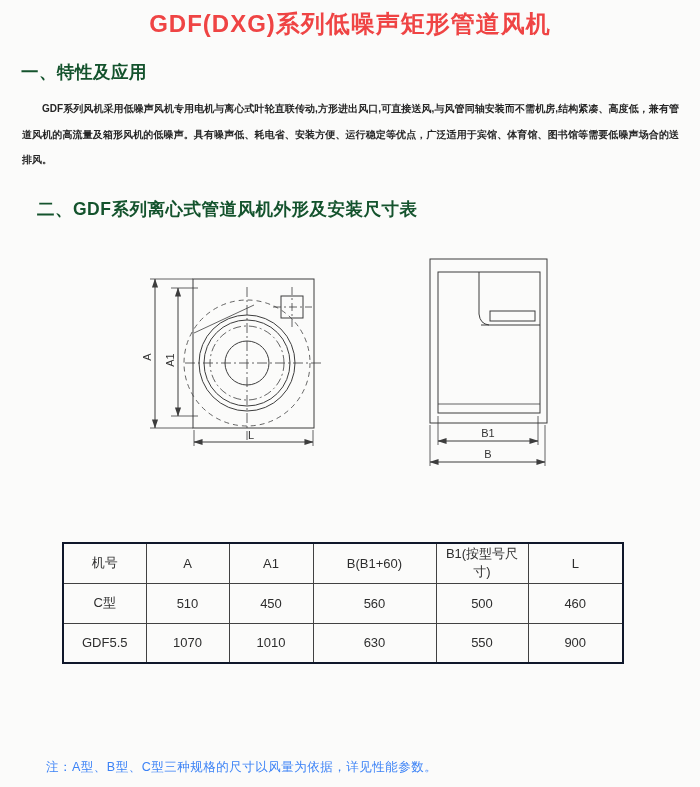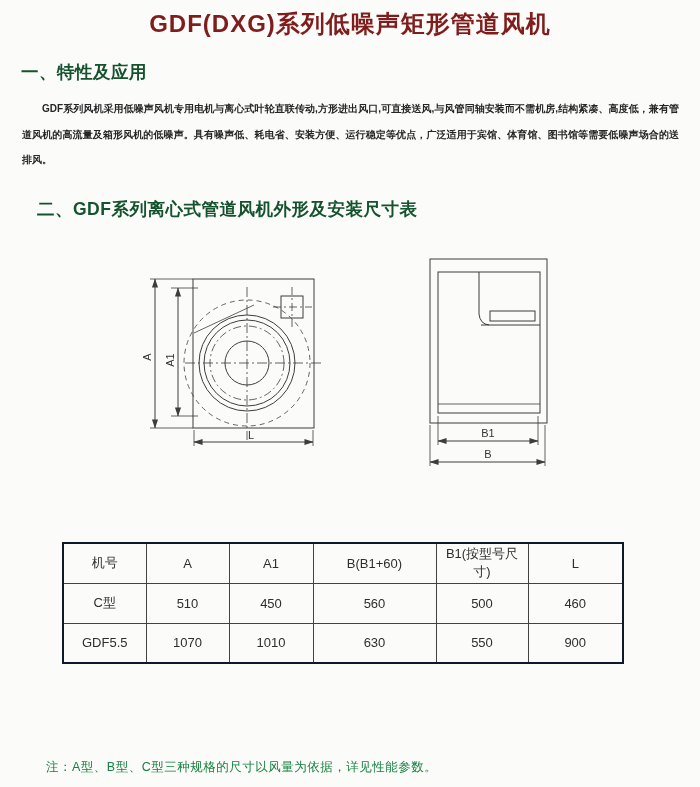--- a/index.html
+++ b/index.html
@@ -13,21 +13,21 @@
     font-family: "Liberation Sans", sans-serif;
     overflow: hidden;
   }
   .page-title {
     position: absolute;
     top: 8px; left: 0; width: 700px;
     text-align: center;
     font-size: 24px;
     font-weight: bold;
     letter-spacing: 1px;
-    color: #7f1d1d;
+    color: #ef4444;
   }
   .h-section {
     position: absolute;
     left: 21px;
     font-size: 17.5px;
     font-weight: bold;
     color: #14532d;
     letter-spacing: 0.5px;
   }
   .h-features { top: 60px; }
@@ -69,21 +69,21 @@
     text-align: center;
     vertical-align: middle;
     font-weight: normal;
     padding: 0 2px;
   }
   .dim-table { border: 2px solid #0f172a; }
   .note {
     position: absolute;
     top: 759px; left: 46px;
     font-size: 12.5px;
-    color: #15803d;
+    color: #3b82f6;
     letter-spacing: 0.5px;
   }
 </style>
 </head>
 <body>
 
 <div class="page-title">GDF(DXG)系列低噪声矩形管道风机</div>
 
 <div class="h-section h-features">一、特性及应用</div>
 

